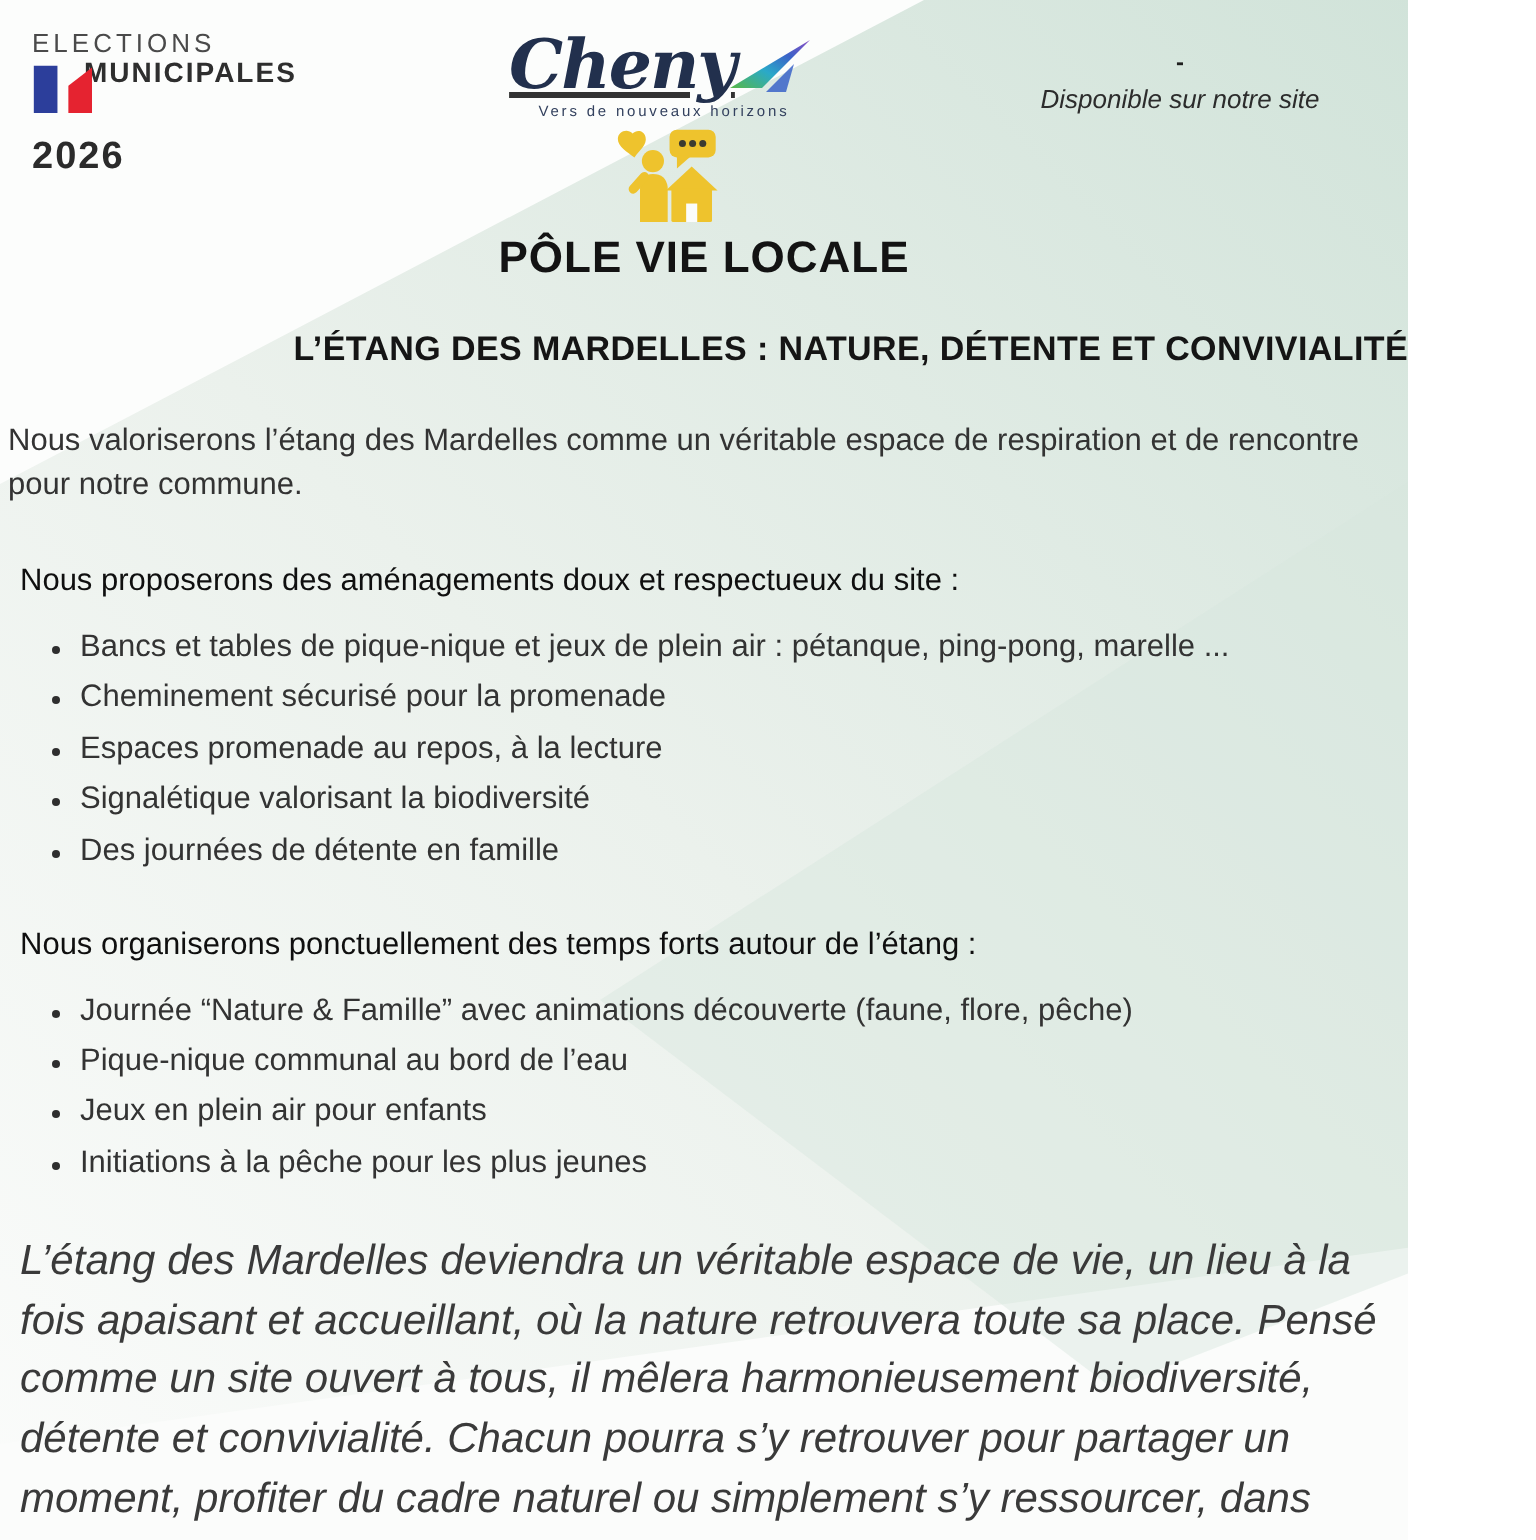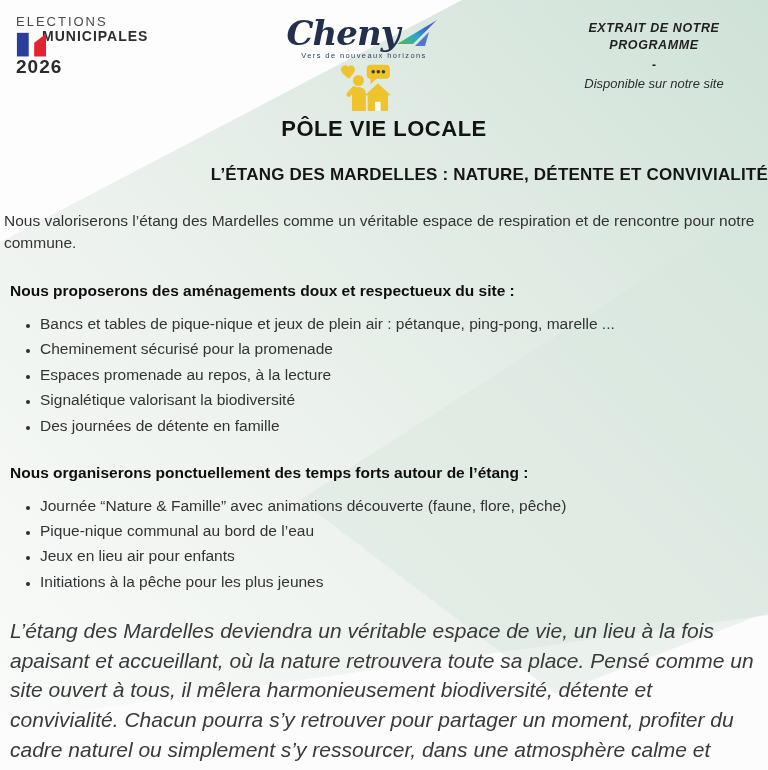--- a/index.html
+++ b/index.html
@@ -1,53 +1,53 @@
 <!DOCTYPE html>
 <html lang="fr"><head>
 <meta charset="utf-8">
 <style>
   * { margin:0; padding:0; box-sizing:border-box; }
   html,body { background:#ffffff; }
   .page {
     position:relative;
-    width:768px; height:770px;
+    width:704px; height:770px;
     overflow:hidden;
     font-family:"Liberation Sans", sans-serif;
     color:#333;
     background:#f0abfc;
   }
   .bg { position:absolute; inset:0; z-index:0; }
   .content { position:relative; z-index:1; }
 
   
   header { display:flex; justify-content:space-between; align-items:flex-start; padding:14px 14px 0; height:108px; }
   .elections { position:relative; width:160px; height:86px; color:#3a3a3a; }
   .el-line1 { font-size:13px; letter-spacing:2px; margin-left:2px; color:#4a4a4a; }
   .el-line2 { font-size:14px; font-weight:700; letter-spacing:1px; margin-left:28px; margin-top:-1px; color:#2e2e2e; }
   .flag { position:absolute; left:2px; top:17px; }
-  .el-year { position:absolute; left:2px; top:42px; font-size:19px; font-weight:700; color:#2b2b2b; letter-spacing:1px; }
+  .el-year { position:absolute; left:2px; top:54px; font-size:19px; font-weight:700; color:#2b2b2b; letter-spacing:1px; }
 
   .logo-block { text-align:center; padding-top:2px; }
-  .logo-row { display:flex; align-items:flex-end; justify-content:space-between; }
+  .logo-row { display:flex; align-items:flex-end; justify-content:space-between;text-decoration:underline; }
   .logo-text { font-family:"DejaVu Serif", serif; font-style:italic; font-weight:700; font-size:34px; line-height:34px; color:#22304d; letter-spacing:-1px; }
   .swoosh { margin-left:-4px; margin-bottom:2px; }
   .tagline { font-size:7.5px; letter-spacing:1.4px; color:#33415e; margin-top:1px; }
   .community { margin-top:3px; }
 
   .program { width:200px; text-align:center; padding-top:6px; color:#1f1f1f; }
   .prog-title { font-style:italic; font-weight:700; font-size:12.5px; letter-spacing:0.6px; line-height:1.35; }
   .prog-dash { font-weight:700; font-size:12px; margin-top:4px; }
   .prog-sub { font-style:italic; font-size:13px; margin-top:4px; color:#2c2c2c; }
   .prog-url { font-style:italic; font-size:13px; color:#2c2c2c; }
 
   
   h1 { font-size:22px; font-weight:800; letter-spacing:0.5px; text-align:center; margin-top:8px; color:#131313; }
   h2 { font-size:17px; font-weight:700; letter-spacing:0.2px; text-align:right; margin-top:23px; color:#151515; }
   .intro { font-size:15.5px; line-height:1.45; margin:25px 12px 0 4px; color:#333; }
-  h3 { font-size:15.5px; font-weight:700; margin:27px 10px 0; color:#0f0f0f; }
+  h3 { font-size:15.5px; font-weight:400; margin:27px 10px 0; color:#0f0f0f; }
   ul { margin:14px 10px 0; padding-left:30px; list-style:disc outside; }
   li { font-size:15.5px; line-height:1.35; color:#333; margin-bottom:4.5px; }
   li::marker { color:#2e2e2e; font-size:12px; }
   .closing { font-style:italic; font-size:21px; line-height:1.42; margin:23px 12px 0 10px; color:#3a3a3a; }
 </style>
 </head>
 <body>
 
 <div class="page">
 
@@ -108,21 +108,20 @@
             <rect x="34" y="34" width="22" height="18" rx="1"></rect>
           </g>
           <circle cx="40" cy="9.5" r="1.9" fill="#3b3b30"></circle>
           <circle cx="45.5" cy="9.5" r="1.9" fill="#3b3b30"></circle>
           <circle cx="51" cy="9.5" r="1.9" fill="#3b3b30"></circle>
           <rect x="42" y="42" width="6" height="10" fill="#fbfcfb"></rect>
         </svg>
       </div>
 
       <div class="program">
-        <div class="prog-title">EXTRAIT DE NOTRE PROGRAMME</div>
         <div class="prog-dash">-</div>
         <div class="prog-sub">Disponible sur notre site</div>
       </div>
 
     </header>
 
     <h1>PÔLE VIE LOCALE</h1>
 
     <h2>L’ÉTANG DES MARDELLES : NATURE, DÉTENTE ET CONVIVIALITÉ</h2>
 
@@ -134,20 +133,20 @@
         <li>Cheminement sécurisé pour la promenade</li>
         <li>Espaces promenade au repos, à la lecture</li>
         <li>Signalétique valorisant la biodiversité</li>
         <li>Des journées de détente en famille</li>
       </ul>
 
     <h3>Nous organiserons ponctuellement des temps forts autour de l’étang :</h3>
     <ul>
         <li>Journée “Nature &amp; Famille” avec animations découverte (faune, flore, pêche)</li>
         <li>Pique-nique communal au bord de l’eau</li>
-        <li>Jeux en lieu air pour enfants</li>
+        <li>Jeux en plein air pour enfants</li>
         <li>Initiations à la pêche pour les plus jeunes</li>
       </ul>
 
     <p class="closing">L’étang des Mardelles deviendra un véritable espace de vie, un lieu à la fois apaisant et accueillant, où la nature retrouvera toute sa place. Pensé comme un site ouvert à tous, il mêlera harmonieusement biodiversité, détente et convivialité. Chacun pourra s’y retrouver pour partager un moment, profiter du cadre naturel ou simplement s’y ressourcer, dans une atmosphère calme et préservée. Cet écrin de verdure deviendra ainsi un point de rencontre privilégié pour les habitants, un refuge où l’on vient respirer, observer, se promener et renouer avec un environnement apaisant.</p>
 
   </div>
 </div>
 
 </body></html>

